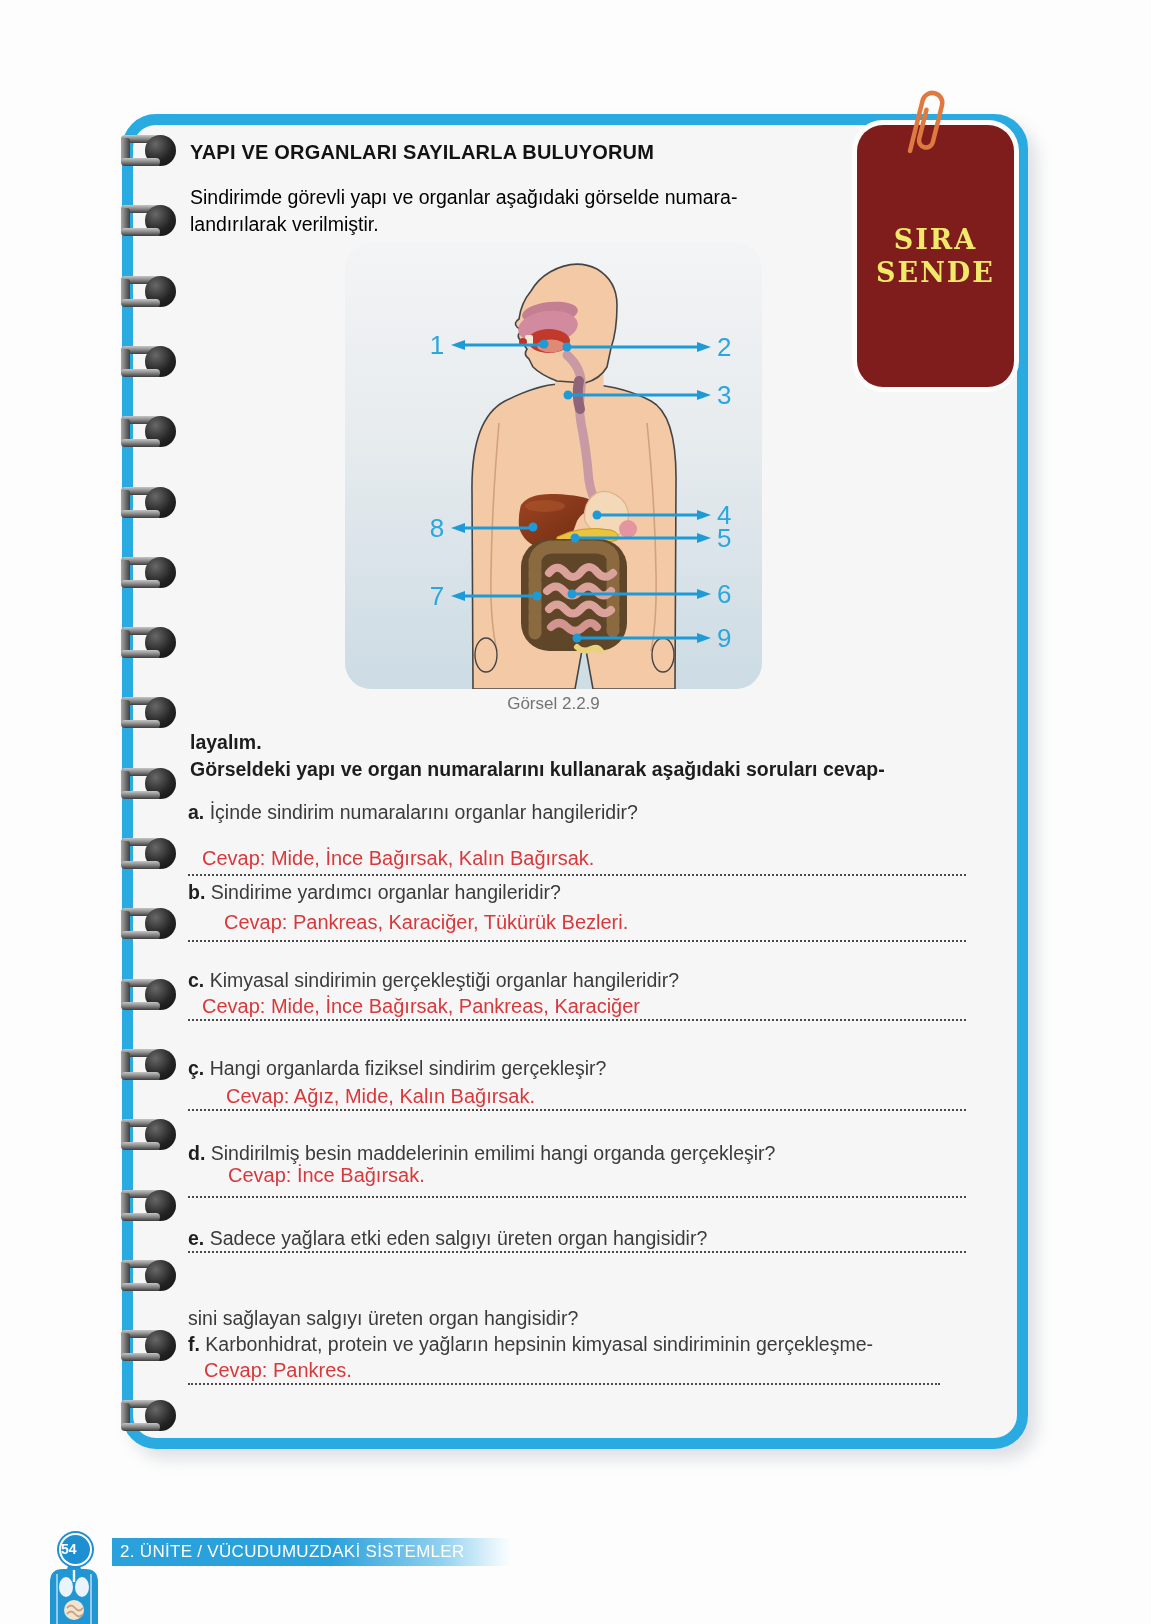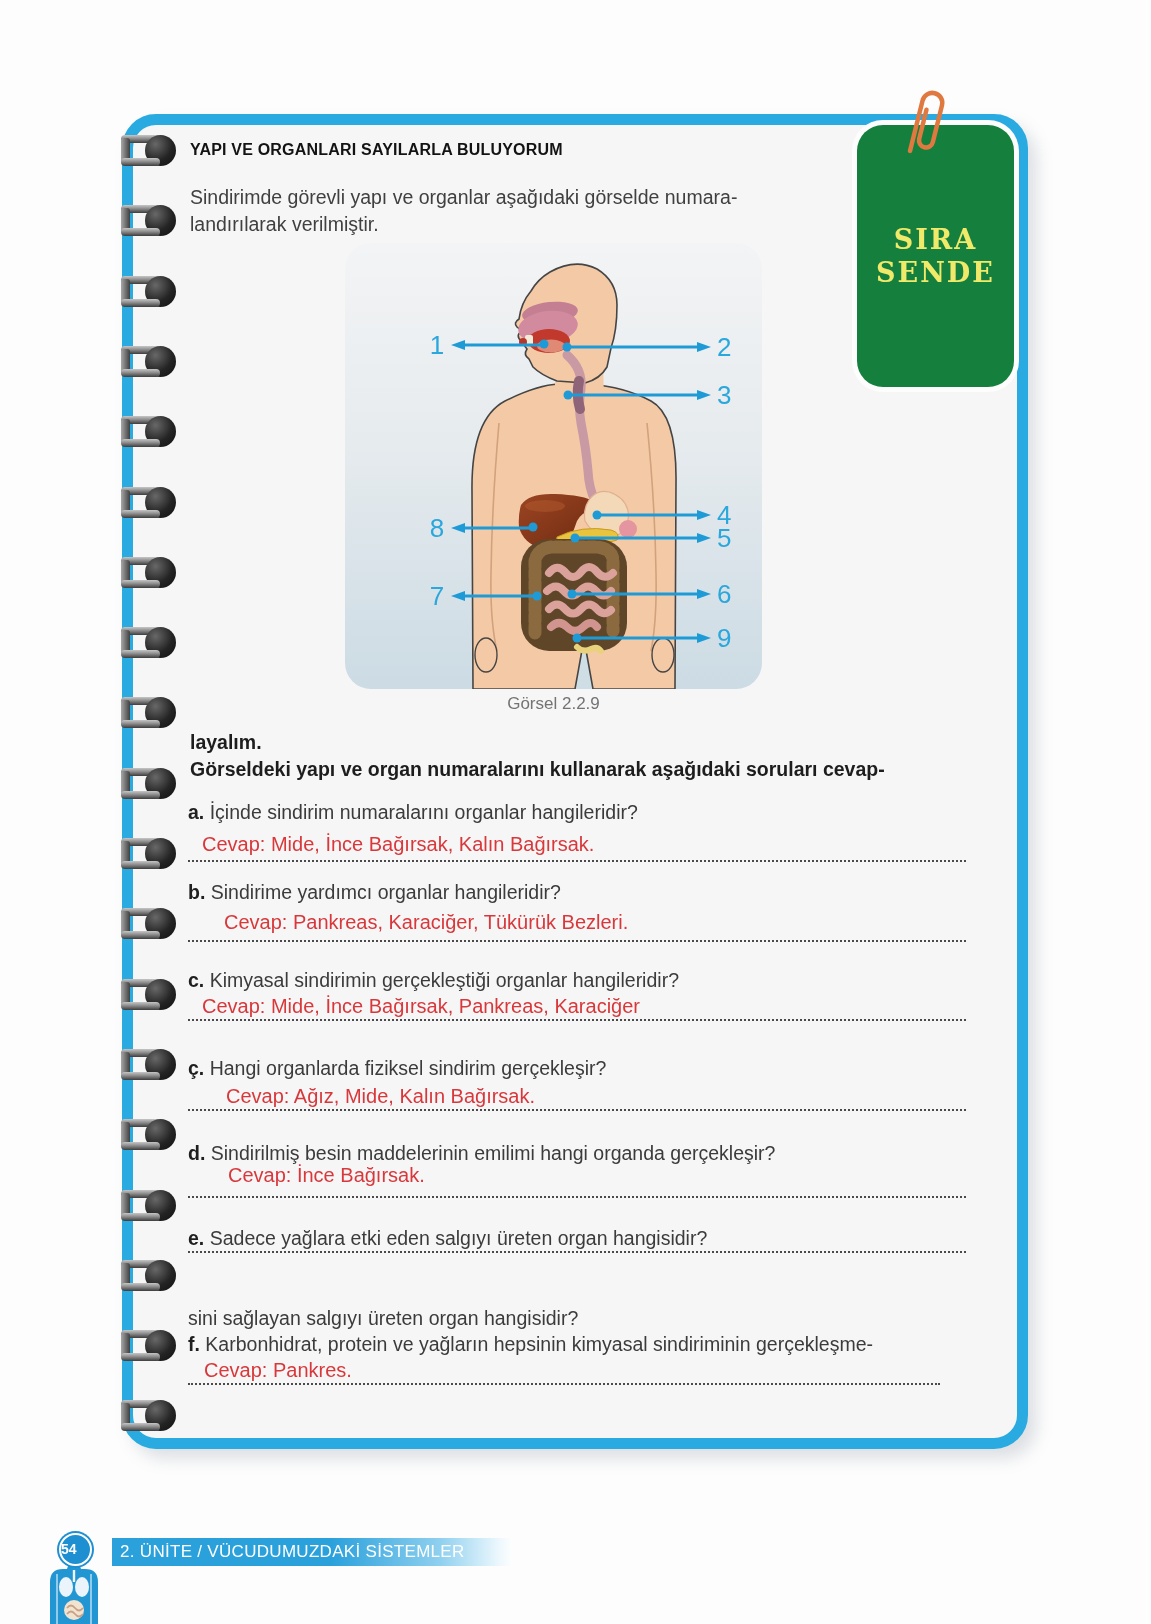--- a/index.html
+++ b/index.html
@@ -20,24 +20,24 @@
     content:"";position:absolute;left:0;width:39px;height:8px;
     background:linear-gradient(#c6c6c6,#8d8d8d 45%,#3c3c3c);border-radius:4px;
   }
   .ring::before{top:1px}
   .ring::after{bottom:1px}
   .ring i{position:absolute;left:0;top:4px;width:9px;height:25px;
     background:linear-gradient(90deg,#a8a8a8,#3f3f3f);border-radius:3px;}
   .ring span{position:absolute;right:0;top:1px;width:31px;height:31px;border-radius:50%;
     background:radial-gradient(circle at 34% 30%,#686868,#242424 55%,#101010);}
   
-  .title{position:absolute;left:190px;top:141px;font-size:16px;font-weight:bold;color:#131313;z-index:2;letter-spacing:.2px;}
-  .para{position:absolute;left:190px;top:184px;font-size:19.5px;line-height:27px;color:#404040;z-index:2;white-space:nowrap;}
-  
-  .badge{position:absolute;left:857px;top:125px;width:157px;height:262px;background:#15803d;
+  .title{position:absolute;left:190px;top:141px;font-size:20px;font-weight:bold;color:#131313;z-index:2;letter-spacing:.2px;}
+  .para{position:absolute;left:190px;top:184px;font-size:19.5px;line-height:27px;color:#000000;z-index:2;white-space:nowrap;}
+  
+  .badge{position:absolute;left:857px;top:125px;width:157px;height:262px;background:#7f1d1d;
     border-radius:26px;box-shadow:0 0 0 5px #fdfdfd;z-index:4;text-align:center;}
   .badge .txt{margin-top:98px;color:#f0e96a;font-family:"DejaVu Serif",serif;font-weight:bold;
     font-size:27px;line-height:33px;letter-spacing:2px;}
   .clip{position:absolute;left:903px;top:80px;z-index:5;transform:rotate(14deg);}
   
   .panel{position:absolute;left:345px;top:243px;width:417px;height:446px;border-radius:26px;
     background:linear-gradient(#f3f4f5,#e6ebee 45%,#ccdbe4);overflow:hidden;z-index:2;}
   .caption{position:absolute;left:345px;top:694px;width:417px;text-align:center;
     font-size:17px;color:#737373;z-index:2;}
   
@@ -252,21 +252,21 @@
 </div>
 <div class="caption">Görsel 2.2.9</div>
 
 <div class="intro">
   <div>layalım.</div>
   <div>Görseldeki yapı ve organ numaralarını kullanarak aşağıdaki soruları cevap-</div>
 </div>
 
 <div class="q" style="top:799px">
   <div class="line"><b>a.</b> <span>İçinde sindirim numaralarını organlar hangileridir?</span></div>
-  <div class="ans" style="margin-top:6px;padding-left:14px">Cevap: Mide, İnce Bağırsak, Kalın Bağırsak.</div>
+  <div class="ans" style="margin-top:20px;padding-left:14px">Cevap: Mide, İnce Bağırsak, Kalın Bağırsak.</div>
   <div class="dots" style="margin-top:3px"></div>
 </div>
 
 <div class="q" style="top:879px">
   <div class="line"><b>b.</b> <span>Sindirime yardımcı organlar hangileridir?</span></div>
   <div class="ans" style="margin-top:4px;padding-left:36px">Cevap: Pankreas, Karaciğer, Tükürük Bezleri.</div>
   <div class="dots" style="margin-top:5px"></div>
 </div>
 
 <div class="q" style="top:967px">

